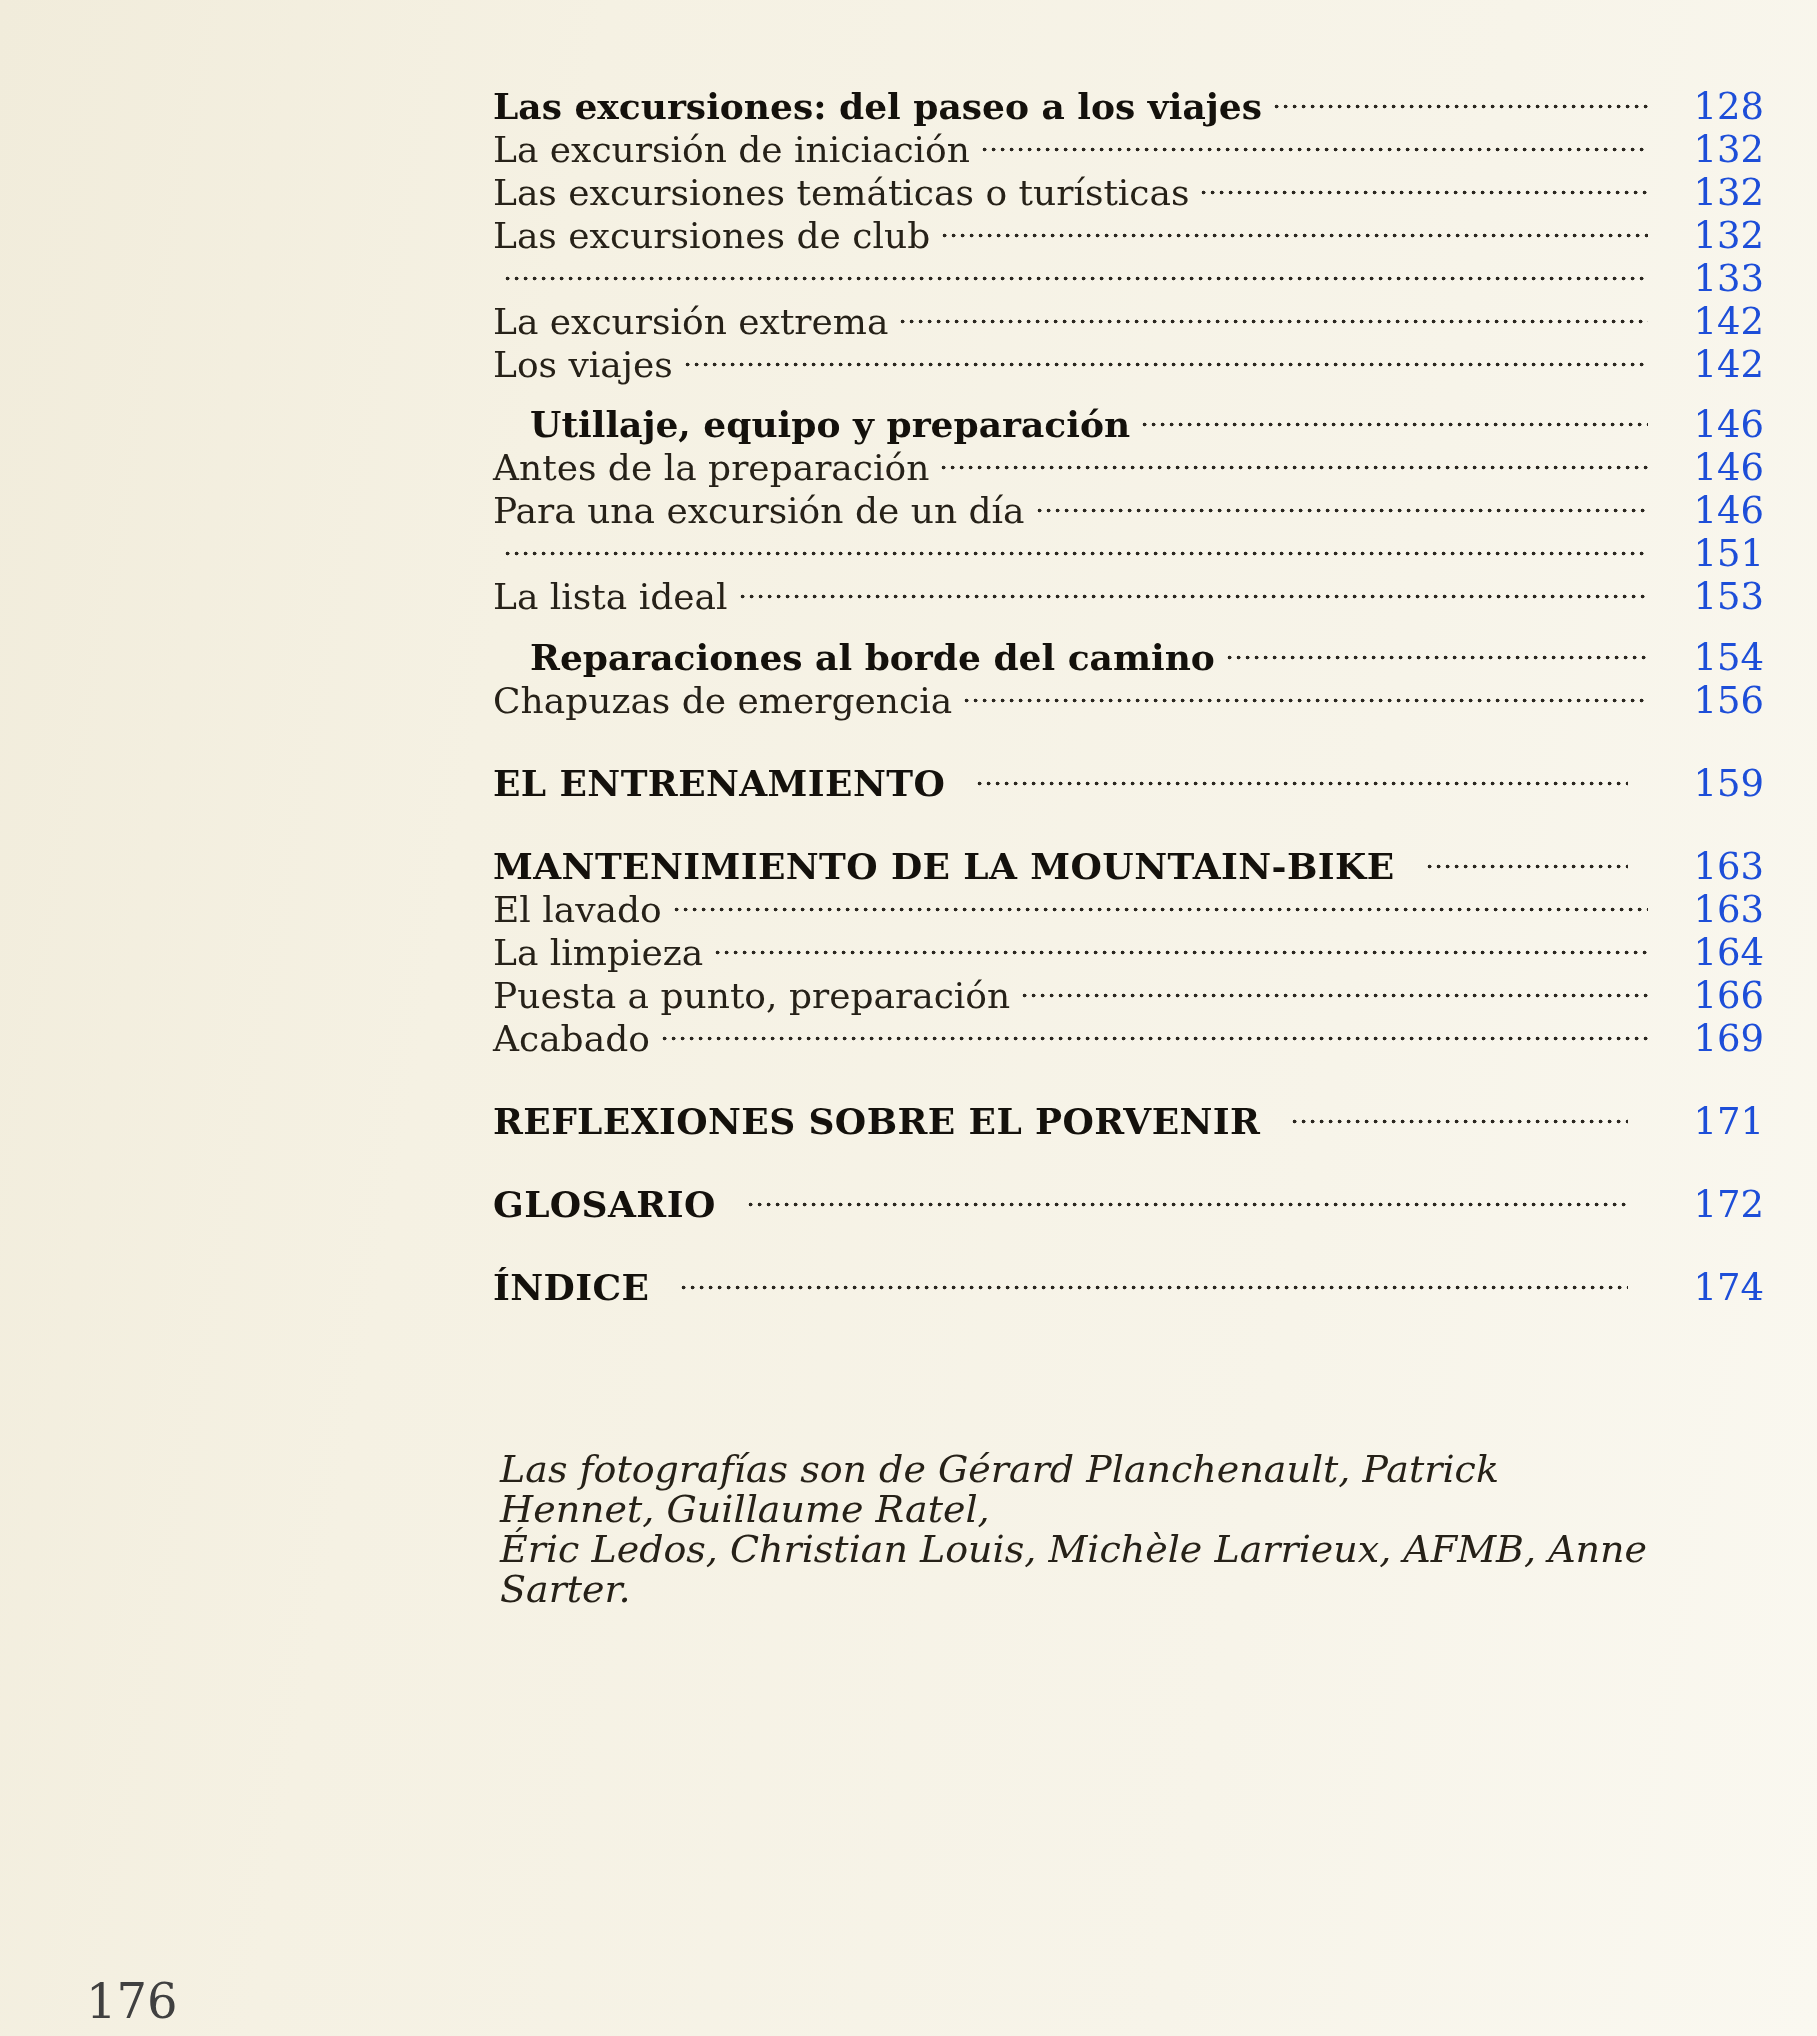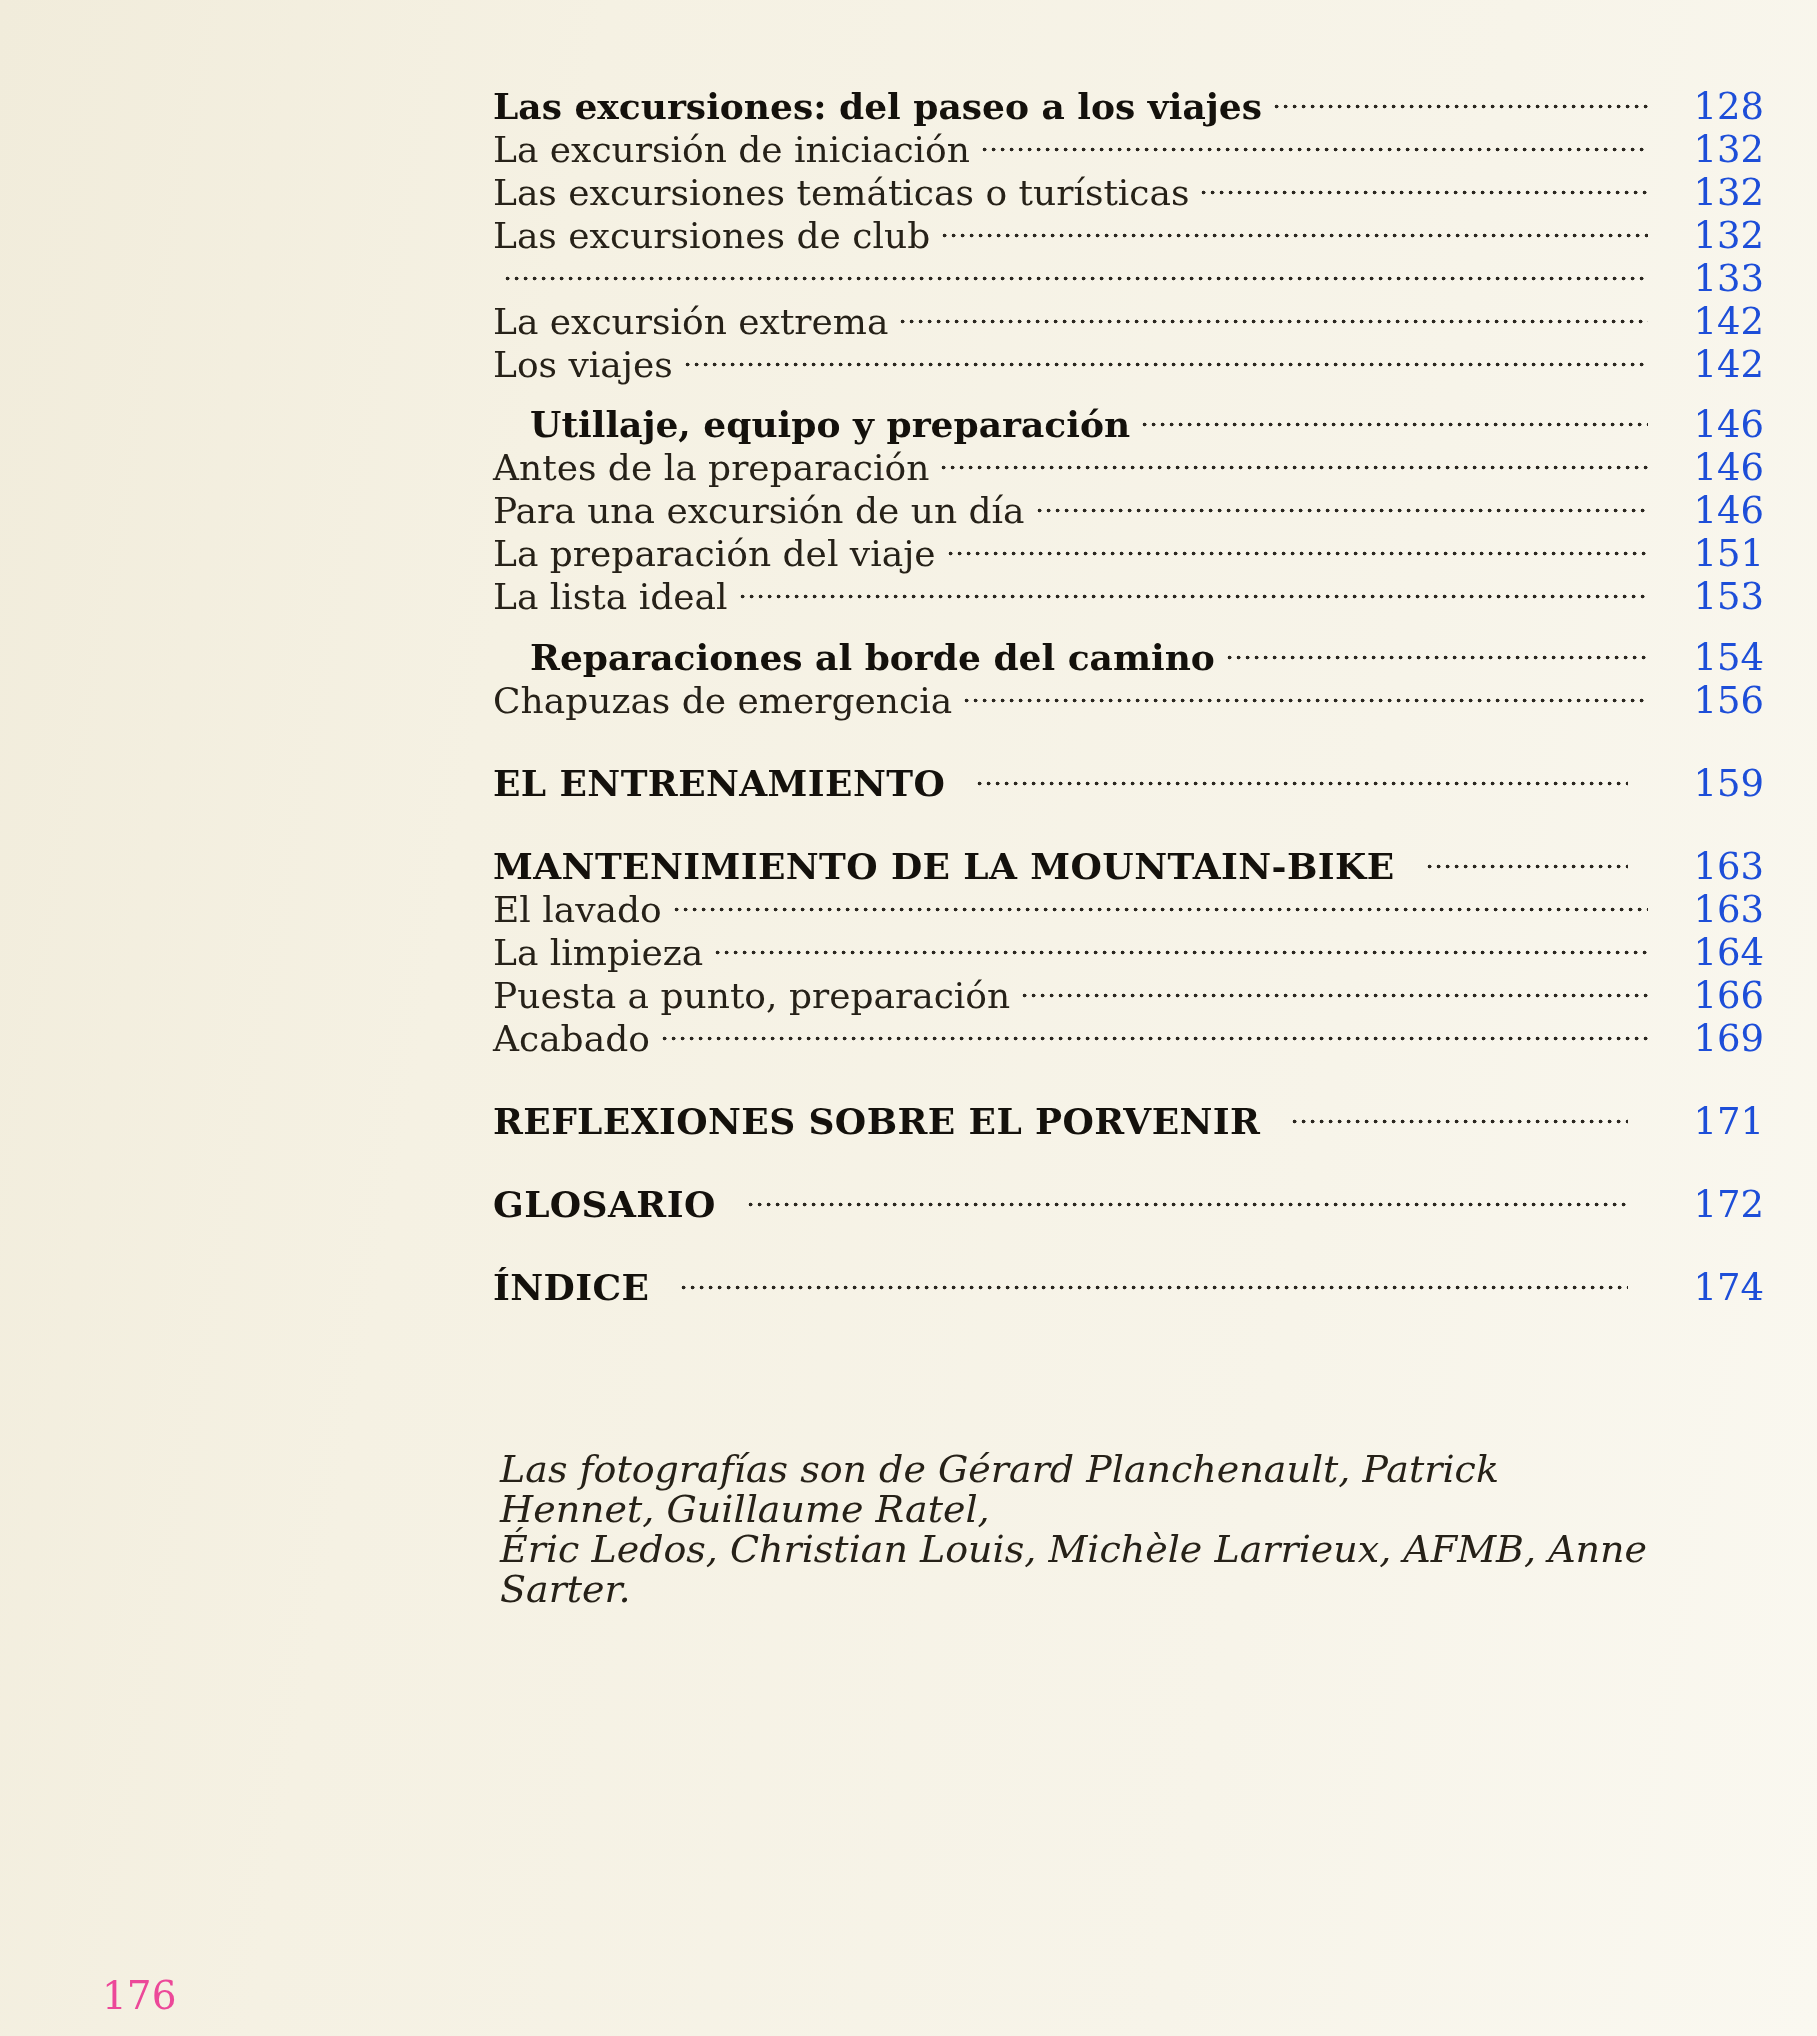--- a/index.html
+++ b/index.html
@@ -68,24 +68,24 @@
     top: 1449px;
     width: 1150px;
     font-style: italic;
     font-size: 38px;
     line-height: 40px;
     color: #262118;
   }
   .credits .credit-line { display: block; }
   .folio {
     position: absolute;
-    left: 102px;
+    left: 86px;
     top: 1973px;
-    font-size: 39px;
-    color: #ec4899;
+    font-size: 48px;
+    color: #404040;
   }
 </style>
 </head>
 <body>
 
 <div class="toc">
 
   <div class="toc-row bold">
     <span class="toc-label">Las excursiones: del paseo a los viajes</span>
     <span class="leader"></span>
@@ -130,21 +130,20 @@
     <span class="toc-label">Antes de la preparación</span>
     <span class="leader"></span>
     <span class="toc-page">146</span>
   </div>
   <div class="toc-row">
     <span class="toc-label">Para una excursión de un día</span>
     <span class="leader"></span>
     <span class="toc-page">146</span>
   </div>
   <div class="toc-row">
-    <span class="toc-label">La preparación del viaje</span>
     <span class="leader"></span>
     <span class="toc-page">151</span>
   </div>
   <div class="toc-row">
     <span class="toc-label">La lista ideal</span>
     <span class="leader"></span>
     <span class="toc-page">153</span>
   </div>
 
   <div class="toc-row bold gap-sm">

